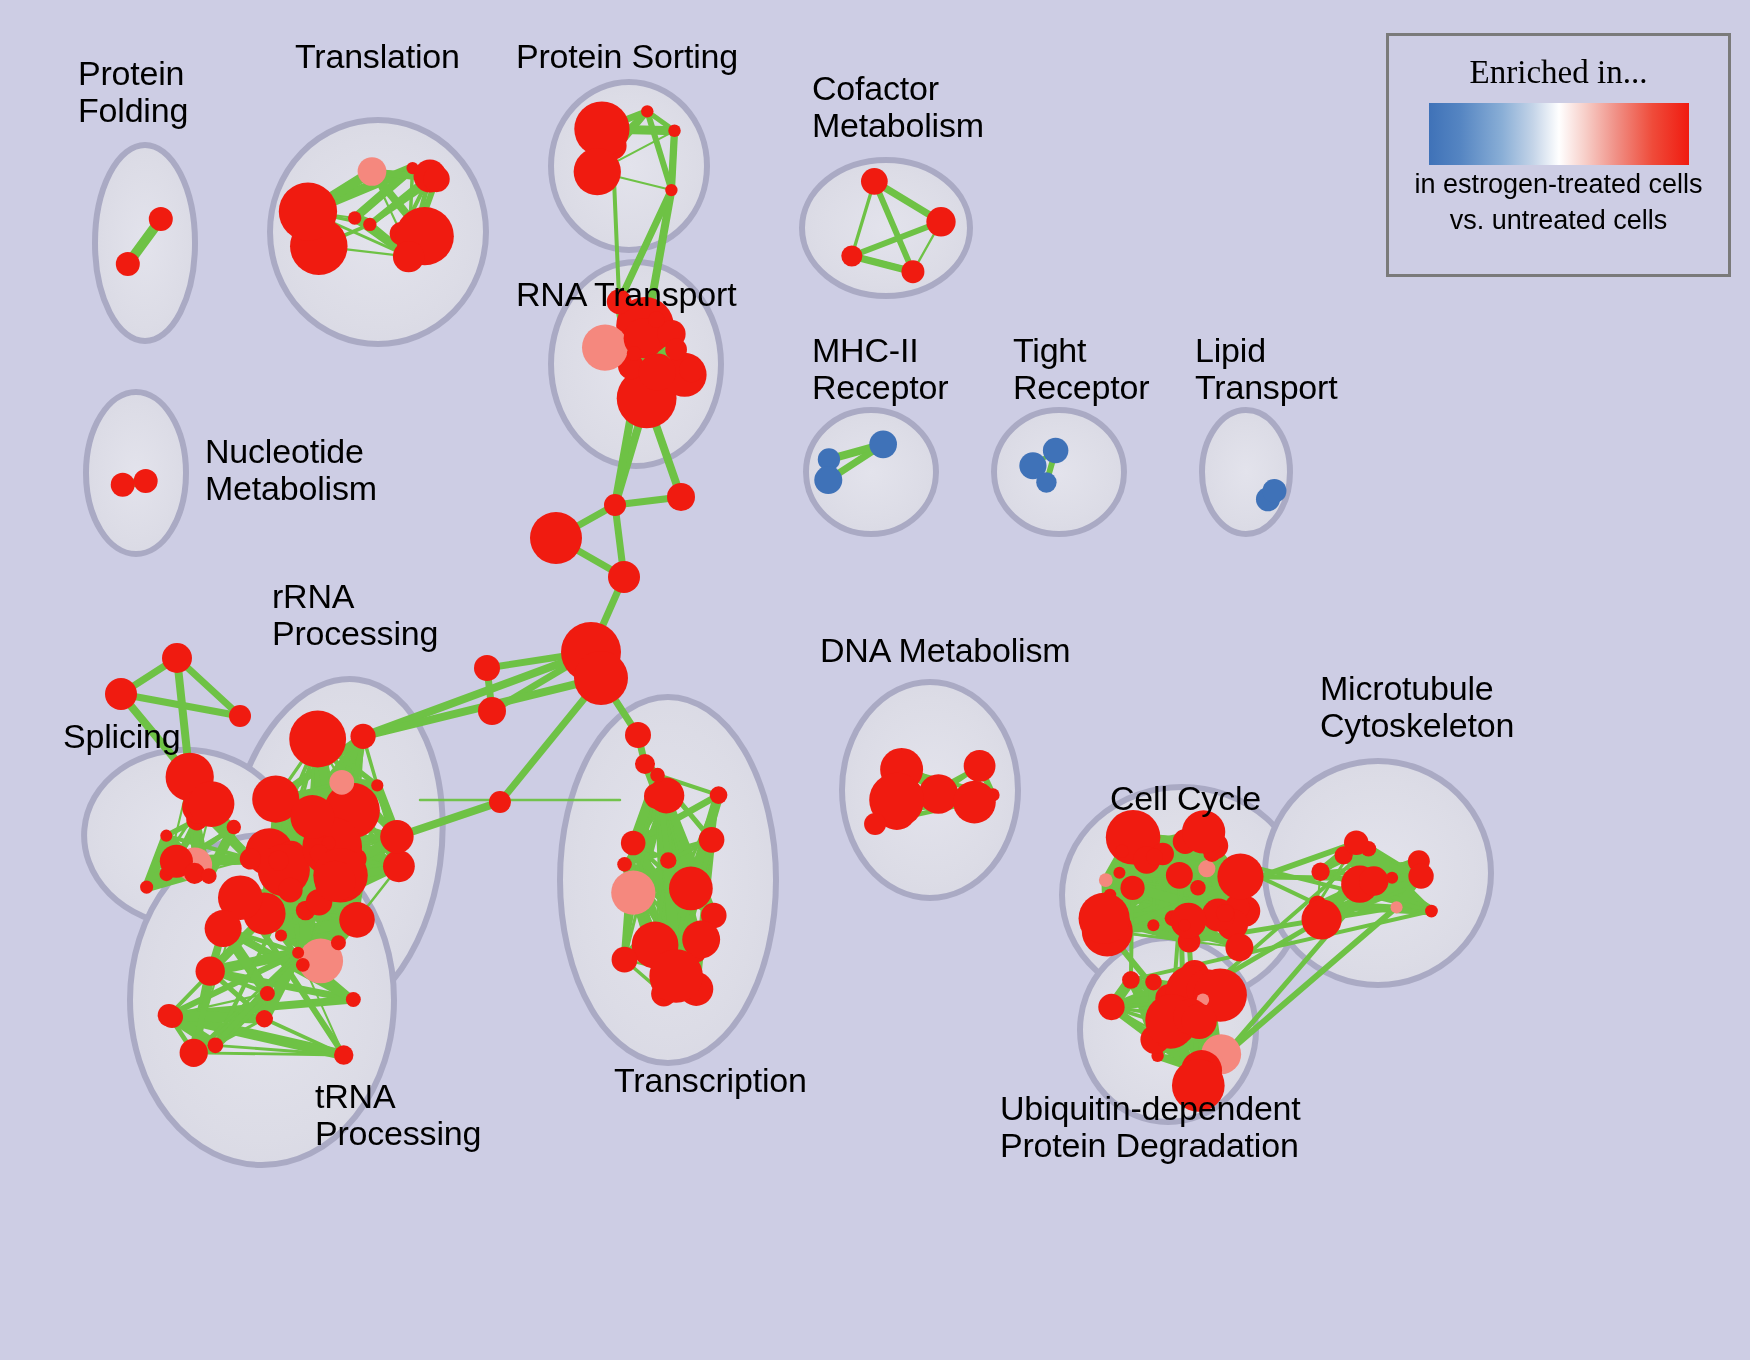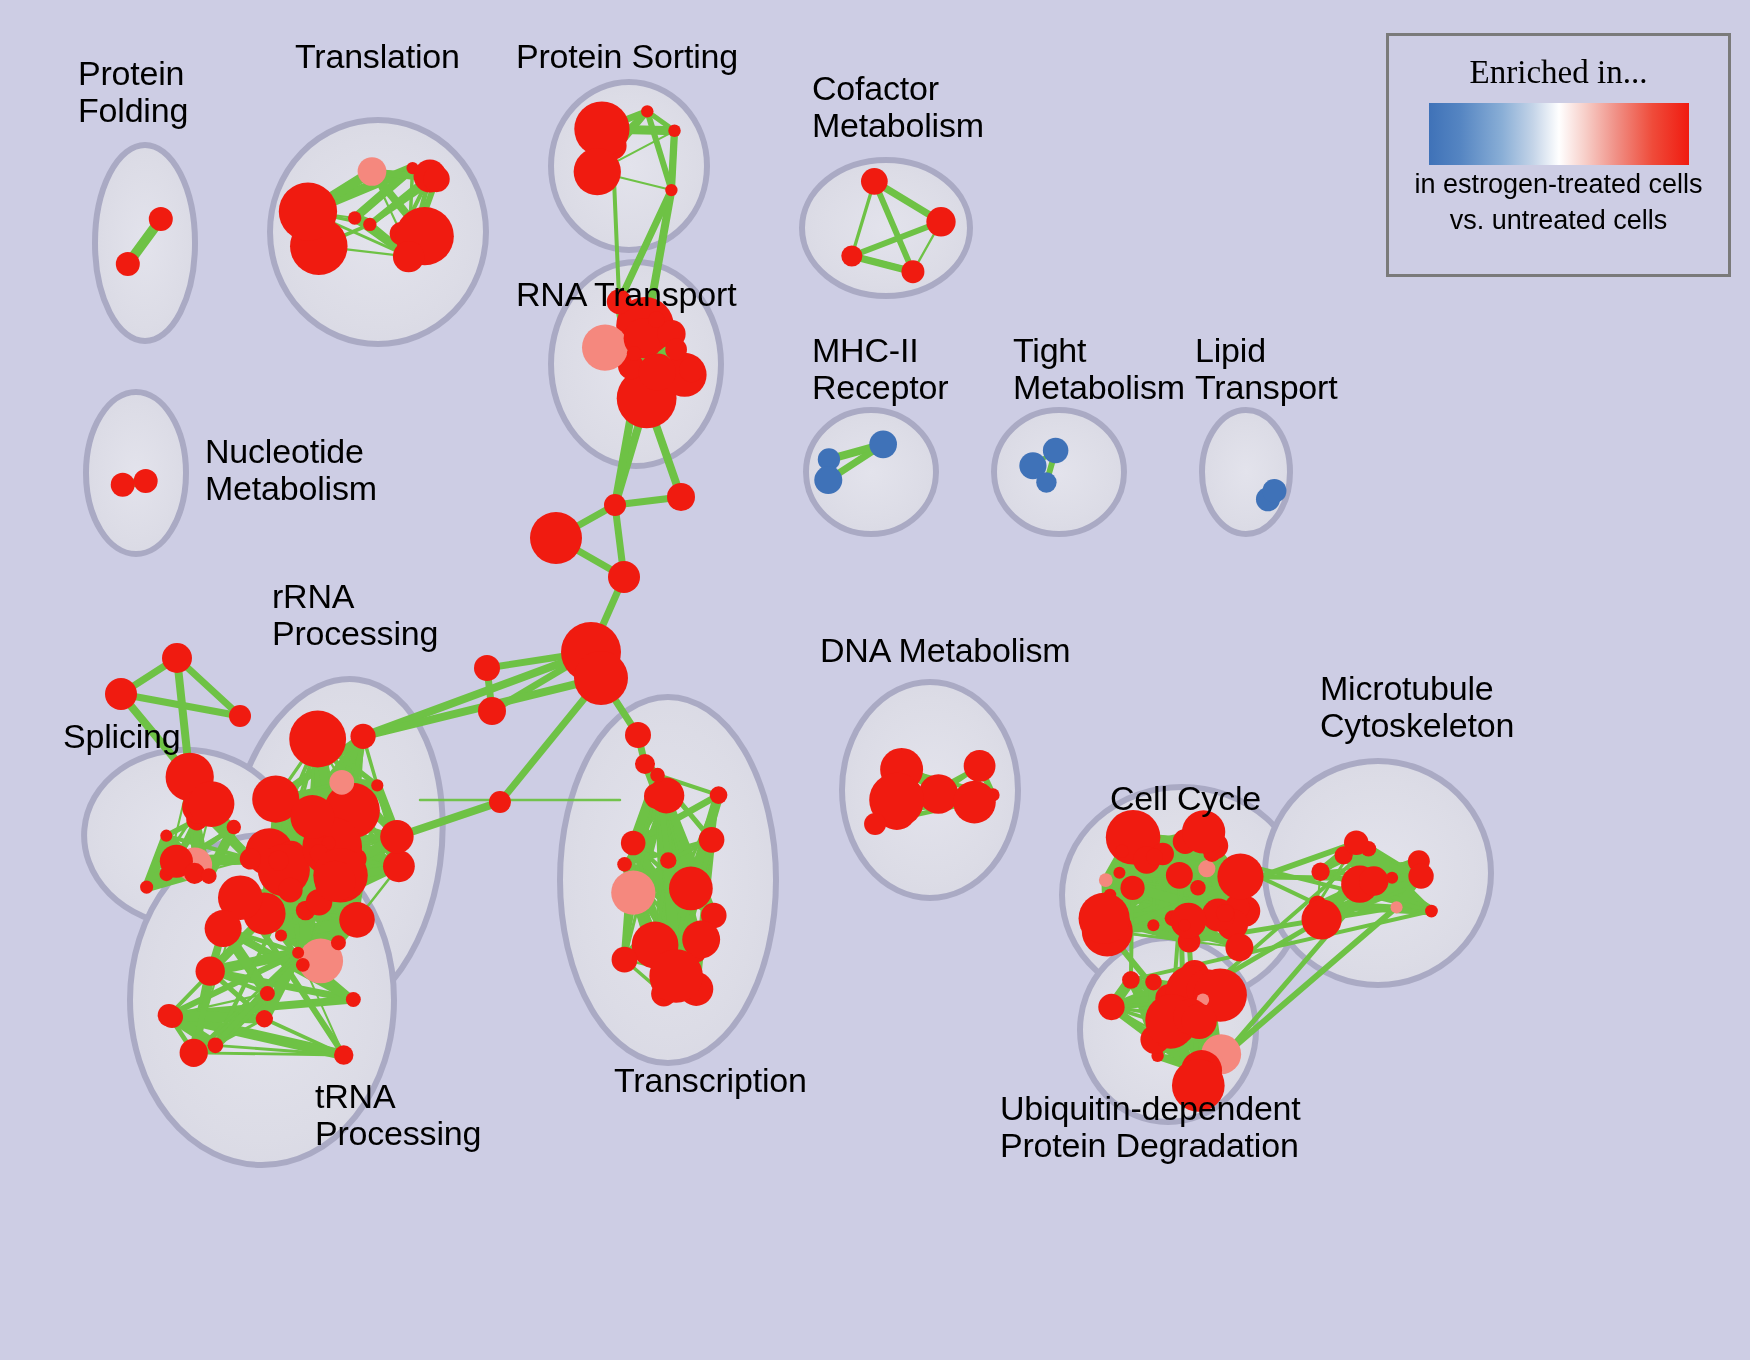--- a/index.html
+++ b/index.html
@@ -1354,21 +1354,21 @@
       <div class="cluster-label" style="left: 295px; top: 38px;">Translation</div>
       <div class="cluster-label" style="left: 516px; top: 38px;">Protein Sorting</div>
       <div class="cluster-label" style="left: 516px; top: 236px; margin-top: 40px;">RNA Transport</div>
       <div class="cluster-label" style="left: 812px; top: 70px;">Cofactor
 Metabolism</div>
       <div class="cluster-label" style="left: 205px; top: 433px;">Nucleotide
 Metabolism</div>
       <div class="cluster-label" style="left: 812px; top: 332px;">MHC-II
 Receptor</div>
       <div class="cluster-label" style="left: 1013px; top: 332px;">Tight
-Metabolism</div>
+Receptor</div>
       <div class="cluster-label" style="left: 1195px; top: 332px;">Lipid
 Transport</div>
       <div class="cluster-label" style="left: 272px; top: 578px;">rRNA
 Processing</div>
       <div class="cluster-label" style="left: 63px; top: 718px;">Splicing</div>
       <div class="cluster-label" style="left: 315px; top: 1078px;">tRNA
 Processing</div>
       <div class="cluster-label" style="left: 578px; top: 1062px; margin-left: 36px;">Transcription</div>
       <div class="cluster-label" style="left: 820px; top: 632px;">DNA Metabolism</div>
       <div class="cluster-label" style="left: 1110px; top: 780px;">Cell Cycle</div>

